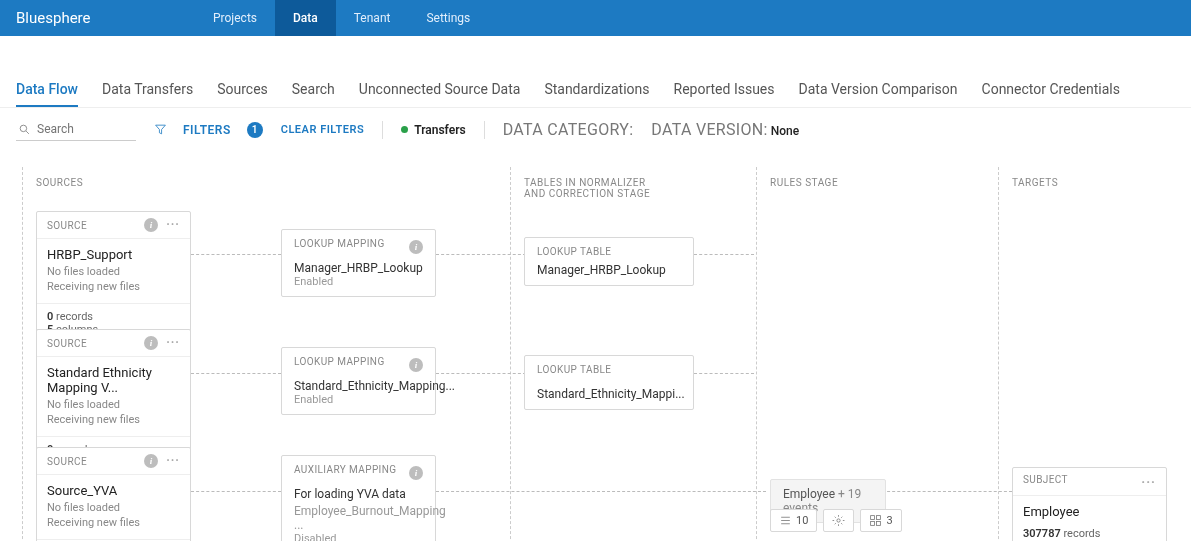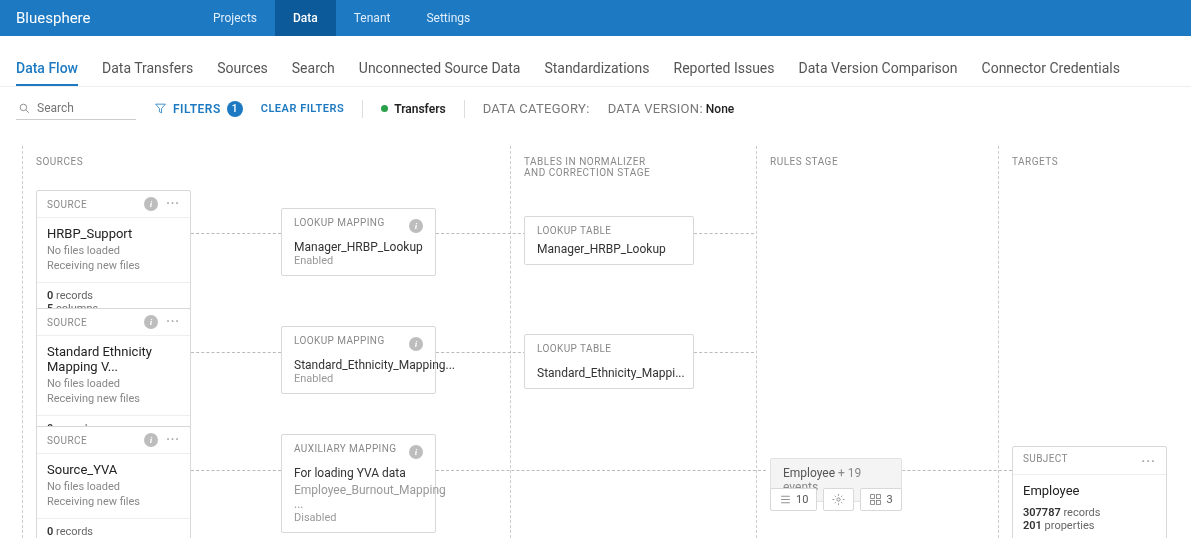--- a/index.html
+++ b/index.html
@@ -6,34 +6,34 @@
   body { background: #fff; color: #333; font-size: 13px; width: 1191px; }
 
   
   .top-header { background: #1d7ac2; height: 36px; display: flex; align-items: center; color: #fff; }
   .brand { font-size: 15px; font-weight: 400; padding: 0 20px 0 16px; width: 195px; }
   .top-tabs { display: flex; height: 100%; }
   .top-tab { display: flex; align-items: center; padding: 0 18px; font-size: 12px; color: #e1eefc; cursor: pointer; }
   .top-tab.active { background: #0d5a9a; color: #fff; font-weight: 500; }
 
   
-  .sub-tabs { display: flex; border-bottom: 1px solid #eee; margin-top: 16px; padding: 0 16px; gap: 24px; }
+  .sub-tabs { display: flex; border-bottom: 1px solid #eee; margin-top: 37px; padding: 0 16px; gap: 24px; }
   .sub-tab { padding: 8px 0; font-size: 14px; color: #555; cursor: pointer; border-bottom: 2px solid transparent; }
   .sub-tab.active { color: #1d7ac2; border-bottom-color: #1d7ac2; font-weight: 500; }
 
   
   .toolbar { display: flex; align-items: center; padding: 10px 16px; gap: 18px; font-size: 12px; }
   .search-wrap { display: flex; align-items: center; gap: 6px; border-bottom: 1px solid #ccc; padding: 4px 2px; width: 120px; color: #777; }
   .search-wrap input { border: none; outline: none; font-size: 12px; width: 90px; color: #555; }
-  .filters-btn { display: flex; align-items: center; gap: 6px; color: #1d7ac2; font-weight: 600; letter-spacing: 0.5px; cursor: pointer; }
+  .filters-btn { display: flex; align-items: center; gap: 16px; color: #1d7ac2; font-weight: 600; letter-spacing: 0.5px; cursor: pointer; }
   .badge-count { width: 16px; height: 16px; border-radius: 8px; background: #1d7ac2; color: #fff; display: flex; align-items: center; justify-content: center; font-size: 10px; font-weight: 600; }
   .clear-filters { color: #1d7ac2; font-weight: 600; letter-spacing: 0.5px; cursor: pointer; font-size: 11px; }
   .env-pill { display: flex; align-items: center; gap: 6px; font-weight: 600; font-size: 12px; color: #222; }
   .env-dot { width: 7px; height: 7px; border-radius: 50%; background: #2aa04a; }
-  .toolbar .label { color: #777; font-size: 13px; letter-spacing: 0.3px; }
+  .toolbar .label { color: #777; font-size: 16px; letter-spacing: 0.3px; }
   .category-drop { border: 1px solid #1d7ac2; color: #1d7ac2; padding: 5px 10px; font-size: 11px; font-weight: 600; letter-spacing: 0.4px; display: flex; align-items: center; gap: 6px; cursor: pointer; border-radius: 2px; }
   .dv-value { color: #222; font-weight: 500; }
 
   
   .flow-area { position: relative; padding: 10px 16px; height: 408px; }
   .col-header { position: absolute; top: 26px; font-size: 10px; color: #888; letter-spacing: 0.5px; }
   .vline { position: absolute; top: 16px; bottom: 0; border-left: 1px dashed #ccc; }
 
   .node { position: absolute; background: #fff; border: 1px solid #d8d8d8; border-radius: 2px; font-size: 12px; }
   .node-header { display: flex; align-items: center; justify-content: space-between; padding: 6px 10px; border-bottom: 1px solid #eee; }
@@ -236,21 +236,21 @@
   <div class="simple-node" style="left:524px; top:86px; width:170px">
     <span class="node-type">LOOKUP TABLE</span>
     <div style="margin-top:4px">Manager_HRBP_Lookup</div>
   </div>
 
   <div class="simple-node" style="left:524px; top:204px; width:170px">
     <span class="node-type">LOOKUP TABLE</span>
     <div style="margin-top:12px">Standard_Ethnicity_Mappi...</div>
   </div>
 
-  <div class="events-chip" style="left:770px; top:328px; width:132px">
+  <div class="events-chip" style="left:770px; top:328px; width:116px">
     <span>Employee</span>
     <span class="sub">+ 19 events</span>
   </div>
 
   <div class="mini-toolbar" style="left:770px; top:358px">
     <div class="mini-btn">
       <svg class="icon" viewBox="0 0 24 24">
           <line x1="4" y1="6" x2="20" y2="6"></line>
           <line x1="4" y1="12" x2="20" y2="12"></line>
           <line x1="4" y1="18" x2="20" y2="18"></line>

